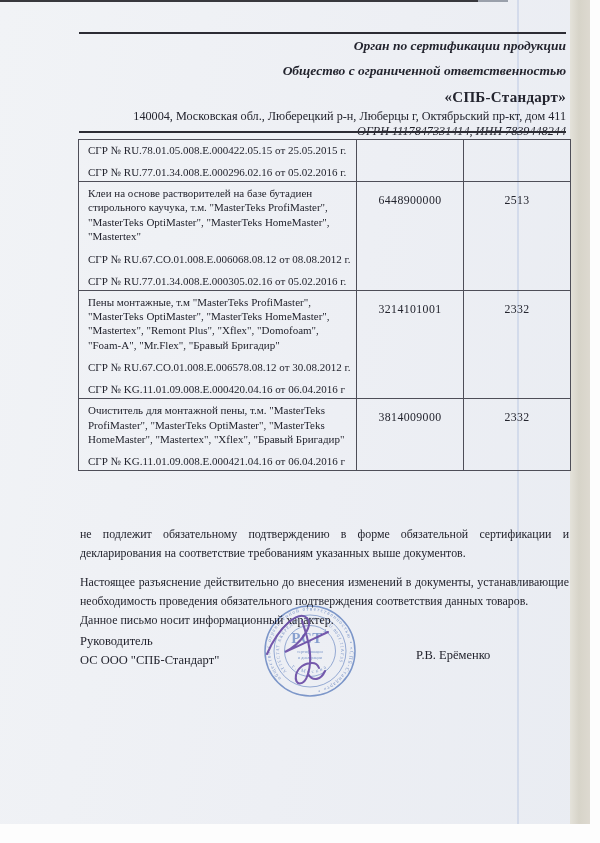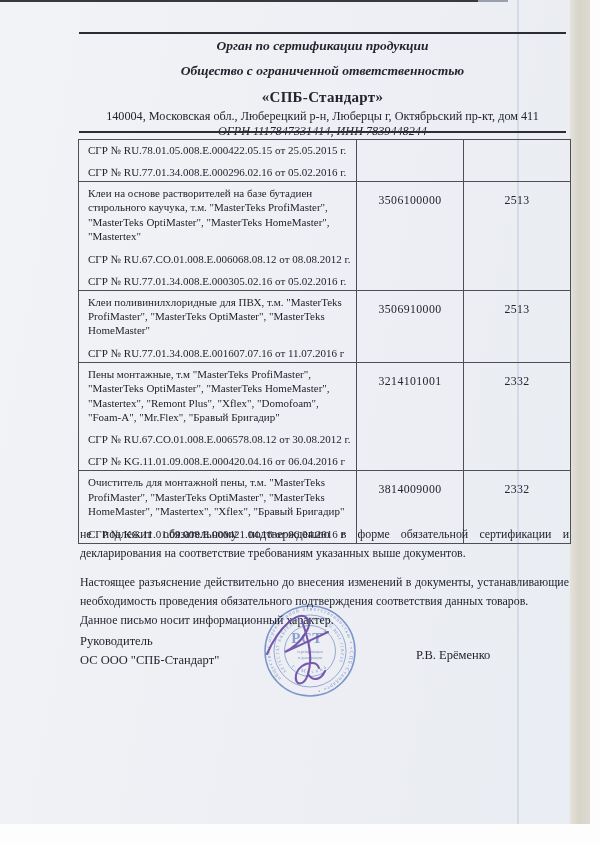--- a/index.html
+++ b/index.html
@@ -14,21 +14,21 @@
   .scan-streak{position:absolute;left:517px;top:0;width:2px;height:824px;
                background:rgba(150,172,214,0.28);}
   .side-band{position:absolute;left:570px;top:0;width:20px;height:825px;
              background:linear-gradient(90deg,#e4e2da 0%,#d7d4c9 45%,#ddd9d0 100%);}
   .side-white{position:absolute;left:590px;top:0;width:10px;height:843px;background:#fdfdfd;}
   .bottom-white{position:absolute;left:0;top:824px;width:600px;height:19px;background:#fdfdfd;}
   
   .rule{position:absolute;left:79px;width:487px;height:2px;background:#2c2c34;}
   .rule-top{top:32px;}
   .rule-bot{top:131px;}
-  .letterhead{position:absolute;left:79px;top:38px;width:487px;text-align:center;}
+  .letterhead{position:absolute;left:79px;top:38px;width:487px;text-align:right;}
   .lh-italic{font-style:italic;font-weight:bold;font-size:13.5px;line-height:16px;margin-bottom:9px;}
   .lh-name{font-weight:bold;font-size:15px;line-height:17px;margin:10px 0 3px 0;letter-spacing:.3px;}
   .lh-address{font-size:12.2px;line-height:15px;}
   .lh-ogrn{font-style:italic;font-size:12.2px;line-height:15px;}
   
   table.products{position:absolute;left:78px;top:139px;width:492px;border-collapse:collapse;
                  table-layout:fixed;}
   table.products td{border:1px solid #4e4e58;vertical-align:top;overflow:hidden;}
   td.c1{padding:4px 8px 3px 9px;}
   td.c2,td.c3{text-align:center;padding-top:11px;font-size:11.8px;letter-spacing:.4px;}
@@ -87,29 +87,21 @@
         </td>
         <td class="c2"></td>
         <td class="c3"></td>
       </tr>
       <tr style="height:103px">
         <td class="c1">
           <div class="desc">Клеи на основе растворителей на базе бутадиен стирольного каучука, т.м. "MasterTeks ProfiMaster", "MasterTeks OptiMaster", "MasterTeks HomeMaster", "Mastertex"</div>
           <div class="sgr">СГР №  RU.67.СО.01.008.Е.006068.08.12 от 08.08.2012 г.</div>
           <div class="sgr">СГР № RU.77.01.34.008.Е.000305.02.16 от 05.02.2016 г.</div>
         </td>
-        <td class="c2">3506100000</td>
-        <td class="c3">2513</td>
-      </tr>
-      <tr style="height:62px">
-        <td class="c1">
-          <div class="desc">Клеи поливинилхлоридные для ПВХ, т.м.  "MasterTeks ProfiMaster", "MasterTeks OptiMaster", "MasterTeks HomeMaster"</div>
-          <div class="sgr">СГР № RU.77.01.34.008.Е.001607.07.16 от 11.07.2016 г</div>
-        </td>
-        <td class="c2">3506910000</td>
+        <td class="c2">6448900000</td>
         <td class="c3">2513</td>
       </tr>
       <tr style="height:105px">
         <td class="c1">
           <div class="desc">Пены монтажные, т.м  "MasterTeks ProfiMaster", "MasterTeks OptiMaster", "MasterTeks HomeMaster", "Mastertex", "Remont Plus", "Xflex", "Domofoam", "Foam-А", "Mr.Flex", "Бравый Бригадир"</div>
           <div class="sgr">СГР №  RU.67.СО.01.008.Е.006578.08.12 от 30.08.2012 г.</div>
           <div class="sgr">СГР № KG.11.01.09.008.Е.000420.04.16 от 06.04.2016 г</div>
         </td>
         <td class="c2">3214101001</td>
         <td class="c3">2332</td>

